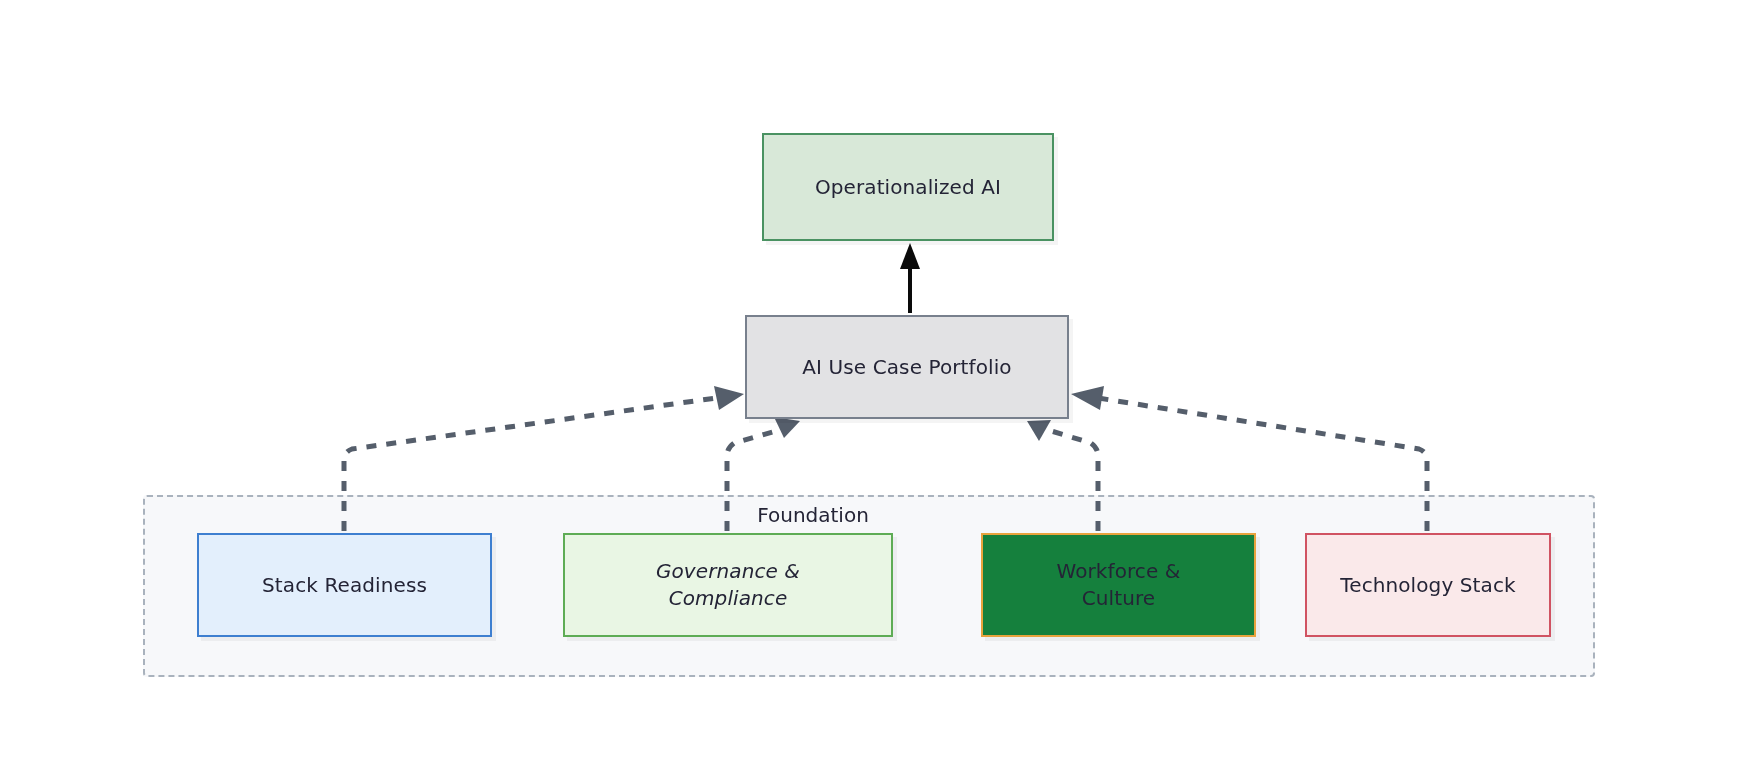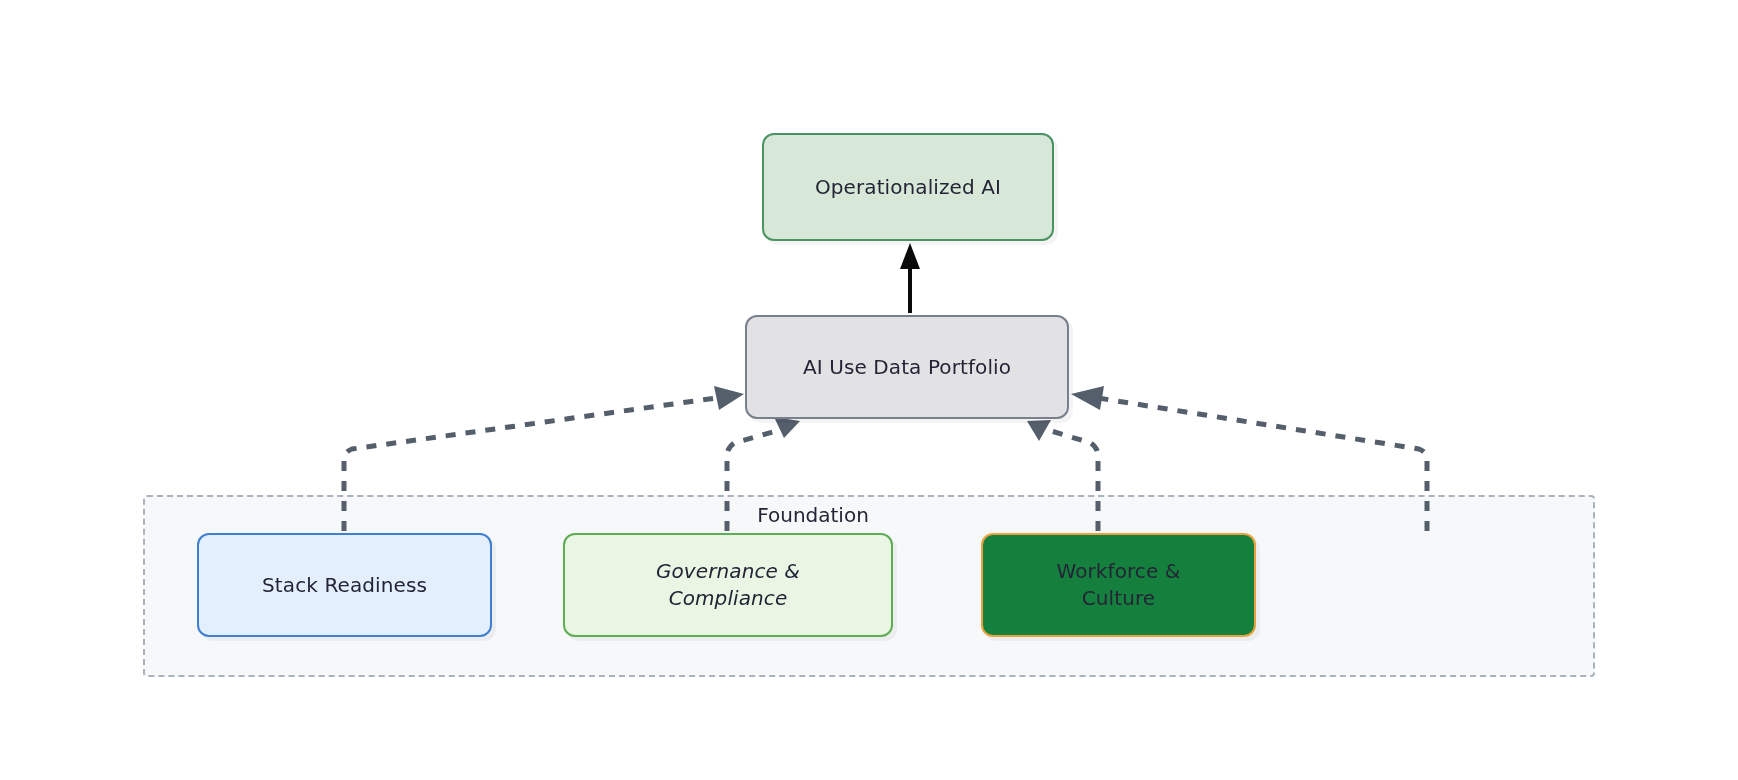--- a/index.html
+++ b/index.html
@@ -18,21 +18,21 @@
     overflow: hidden;
   }
   
   .node {
     position: absolute;
     box-sizing: border-box;
     display: flex;
     align-items: center;
     justify-content: center;
     text-align: center;
-    border-radius: 12px;
+    border-radius: 0;
     border-style: solid;
     font-size: 20px;
     line-height: 1.35;
     color: #242436;
     letter-spacing: 0.1px;
     z-index: 4;
     box-shadow: 4px 4px 0 rgba(0,0,0,0.045);
   }
   .node-label { white-space: pre-line; }
 
@@ -149,31 +149,34 @@
     </g>
   </svg>
 
   <div id="subgraph-foundation-label">Foundation</div>
 
   <div class="node" id="node-operationalized-ai">
     <span class="node-label">Operationalized AI</span>
   </div>
 
   <div class="node" id="node-portfolio">
-    <span class="node-label">AI Use Data Portfolio</span>
+    <span class="node-label">AI Use Case Portfolio</span>
   </div>
 
   <div class="node" id="node-data-readiness">
     <span class="node-label">Stack Readiness</span>
   </div>
 
   <div class="node" id="node-governance">
     <span class="node-label">Governance &amp;
 Compliance</span>
   </div>
 
   <div class="node" id="node-workforce">
     <span class="node-label">Workforce &amp;
 Culture</span>
   </div>
 
+  <div class="node" id="node-technology">
+    <span class="node-label">Technology Stack</span>
+  </div>
 
 </div>
 
 </body></html>

